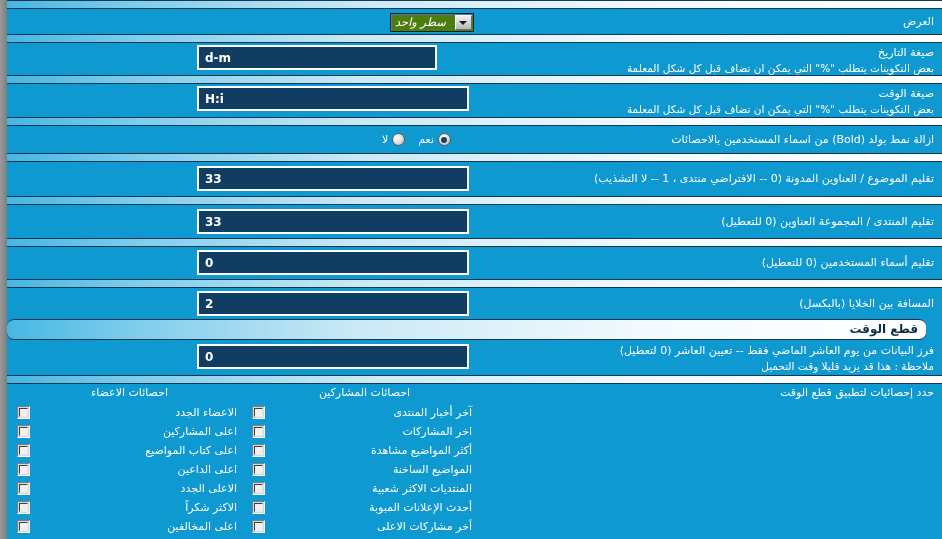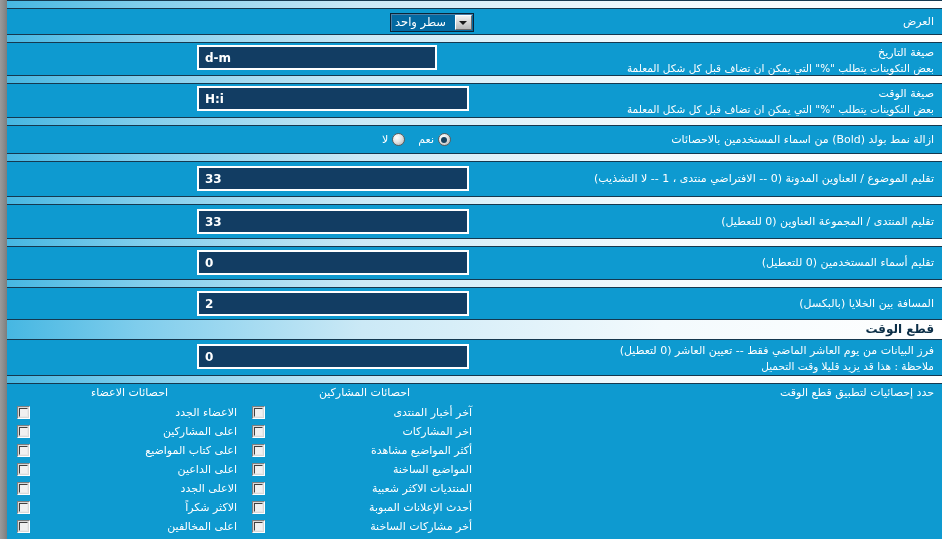--- a/index.html
+++ b/index.html
@@ -112,25 +112,26 @@
     outline: none;
     direction: ltr;
   }
 
   
   .selbox {
     position: absolute;
     display: inline-flex;
     flex-direction: row-reverse;
     align-items: stretch;
-    background: #0369a1;
+    background: #4d7c0f;
     border: 1px solid #0a2437;
     box-shadow: inset 1px 1px 0 #4a7ea6;
     height: 19px;
     box-sizing: border-box;
+    font-style: italic;
   }
   .selbox .sel-text {
     color: #ffffff;
     font-size: 11.5px;
     line-height: 17px;
     padding: 0 8px 0 4px;
     white-space: nowrap;
   }
   .selbox .sel-arrow {
     width: 17px;
@@ -358,21 +359,21 @@
 
     <div class="row" style="position:absolute; top:288px; left:0; right:0; height:36px;">
       <div class="label-block" style="top:8px;">
         <div class="label-title">المسافة بين الخلايا (بالبكسل)</div>
       </div>
       <div class="control-zone">
         <input class="txtinput" style="left: 190px; top: 3px; width: 272px; height: 25px;" value="2">
       </div>
     </div>
 
-    <div class="bar section" style="position:absolute; top:319px; left:0; right:0;">
+    <div class="bar section" style="position:absolute; top:319px; left:0; right:16px;border-radius:7px;">
       <span>قطع الوقت</span>
     </div>
 
     <div class="row" style="position:absolute; top:341px; left:0; right:0; height:36px;">
       <div class="label-block" style="top:2px;">
         <div class="label-title">فرز البيانات من يوم العاشر الماضي فقط -- تعيين العاشر (0 لتعطيل)</div>
         <div class="label-sub">ملاحظة : هذا قد يزيد قليلا وقت التحميل</div>
       </div>
       <div class="control-zone">
         <input class="txtinput" style="left: 190px; top: 3px; width: 272px; height: 25px;" value="0">
@@ -408,21 +409,21 @@
           </div>
           <div class="cb-row">
             <span class="cblabel">المنتديات الاكثر شعبية</span>
             <span class="checkbox"></span>
           </div>
           <div class="cb-row">
             <span class="cblabel">أحدث الإعلانات المبوبة</span>
             <span class="checkbox"></span>
           </div>
           <div class="cb-row">
-            <span class="cblabel">أخر مشاركات الساخنة</span>
+            <span class="cblabel">أخر مشاركات الاعلى</span>
             <span class="checkbox"></span>
           </div>
         </div>
 
         <div class="cb-col members">
           <div class="cb-col-title">احصائات الاعضاء</div>
           <div class="cb-row">
             <span class="cblabel">الاعضاء الجدد</span>
             <span class="checkbox"></span>
           </div>

